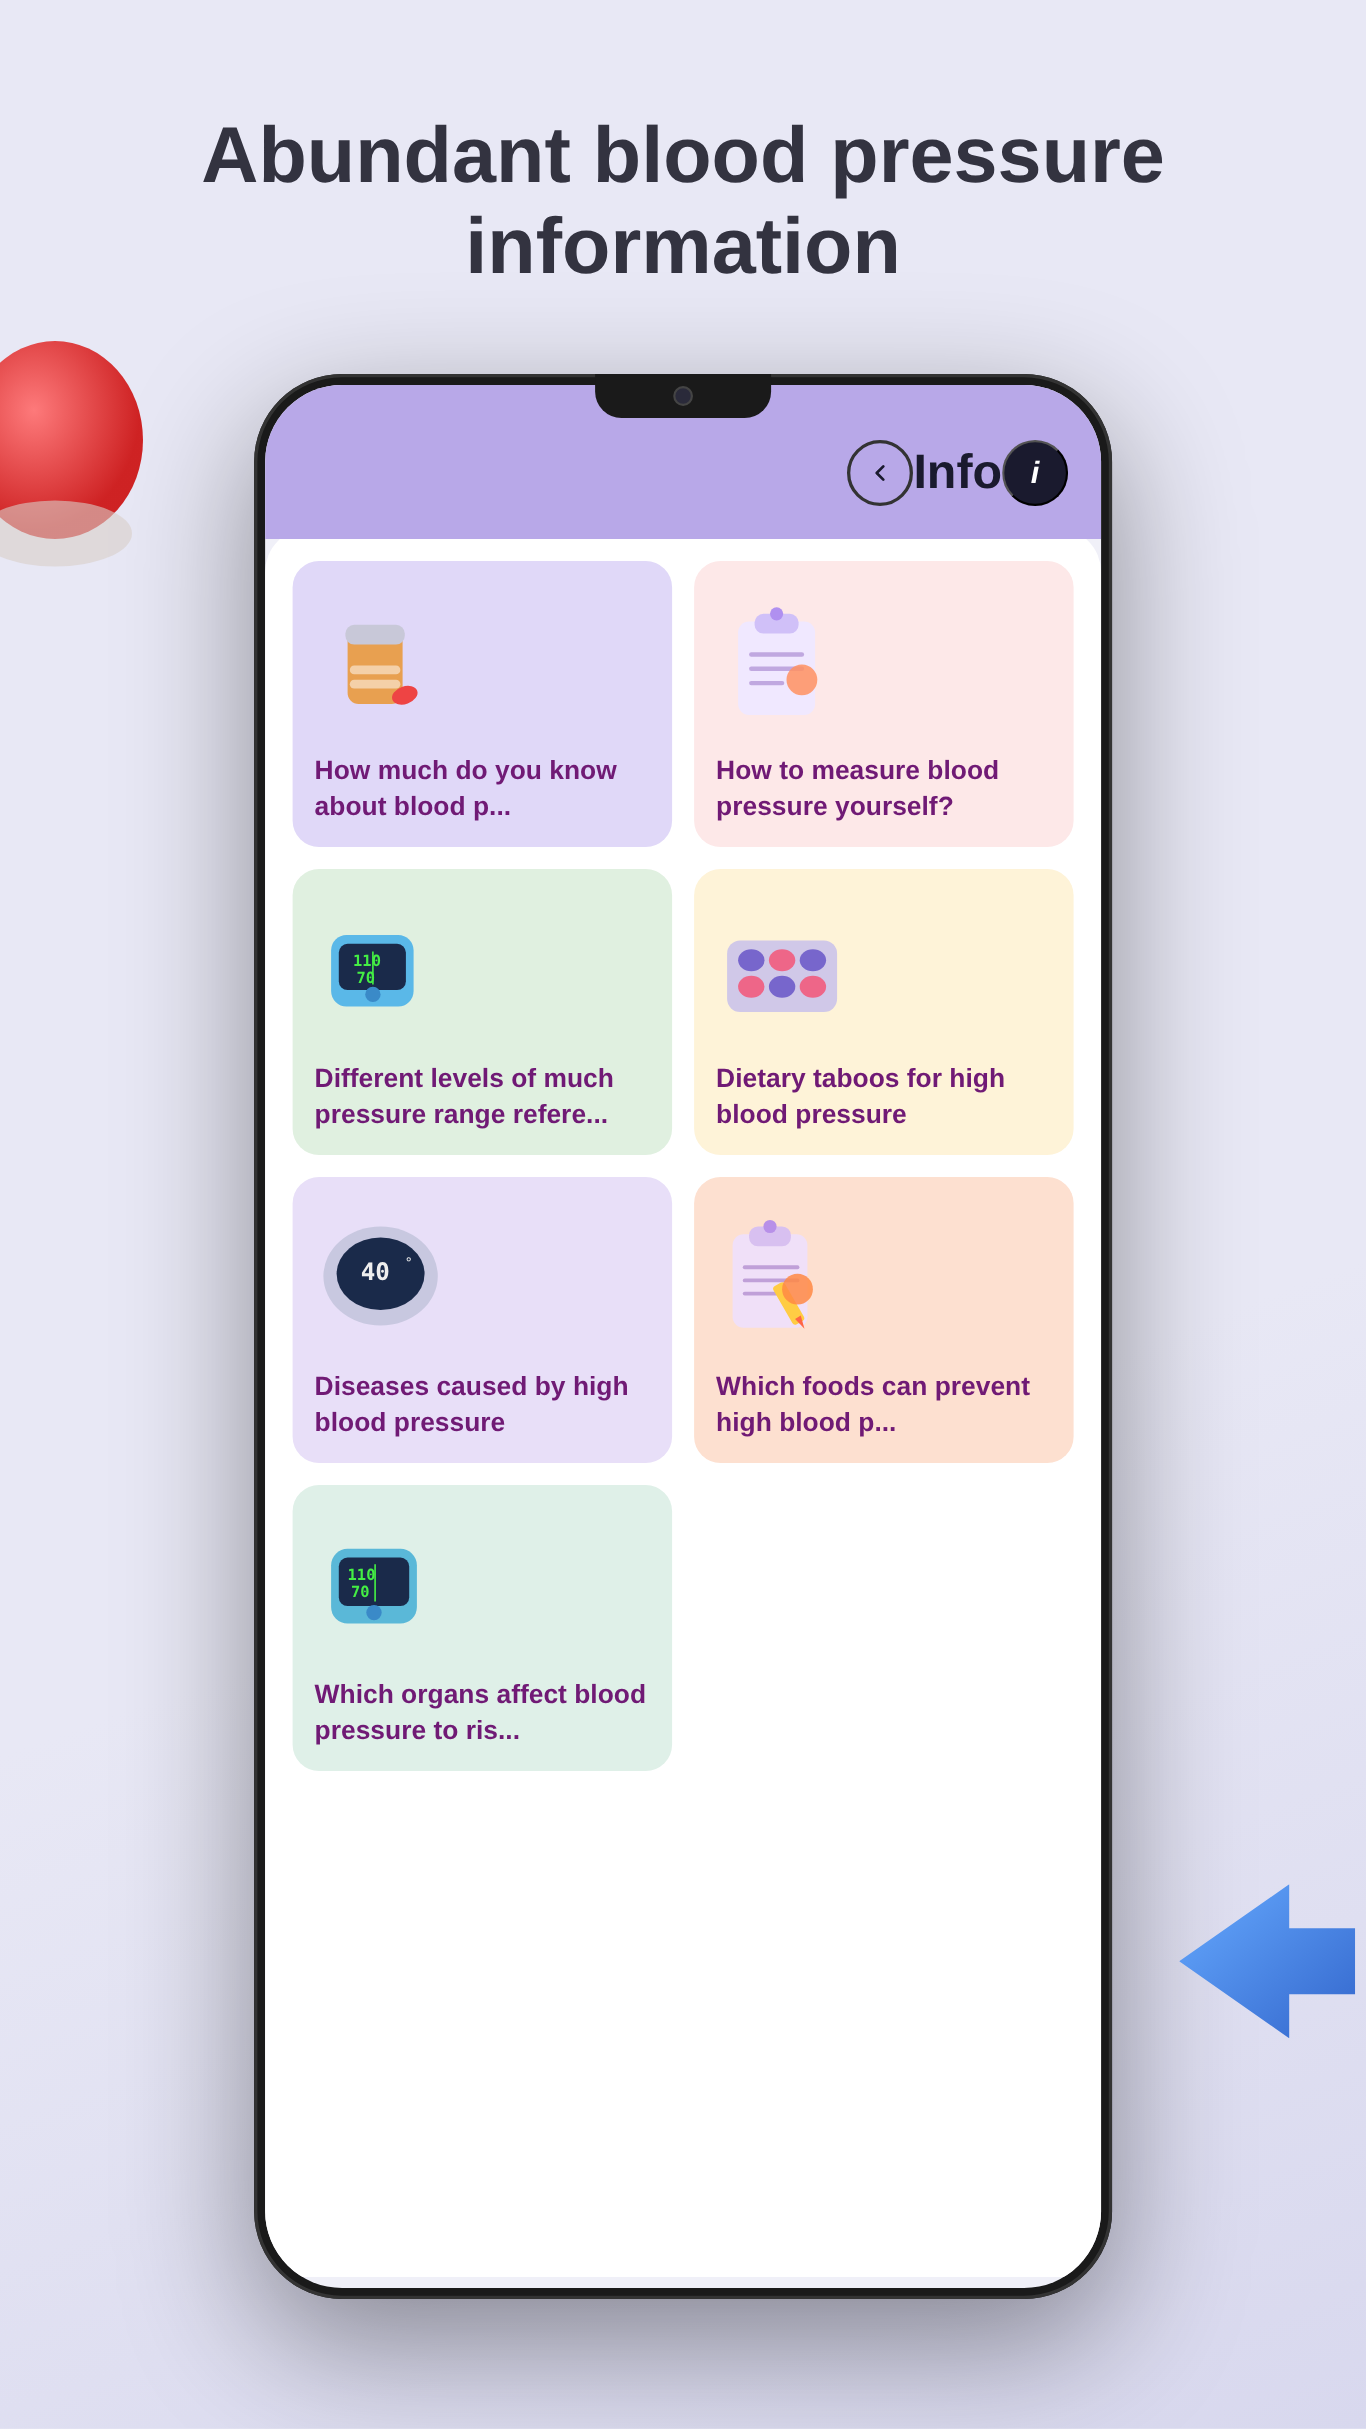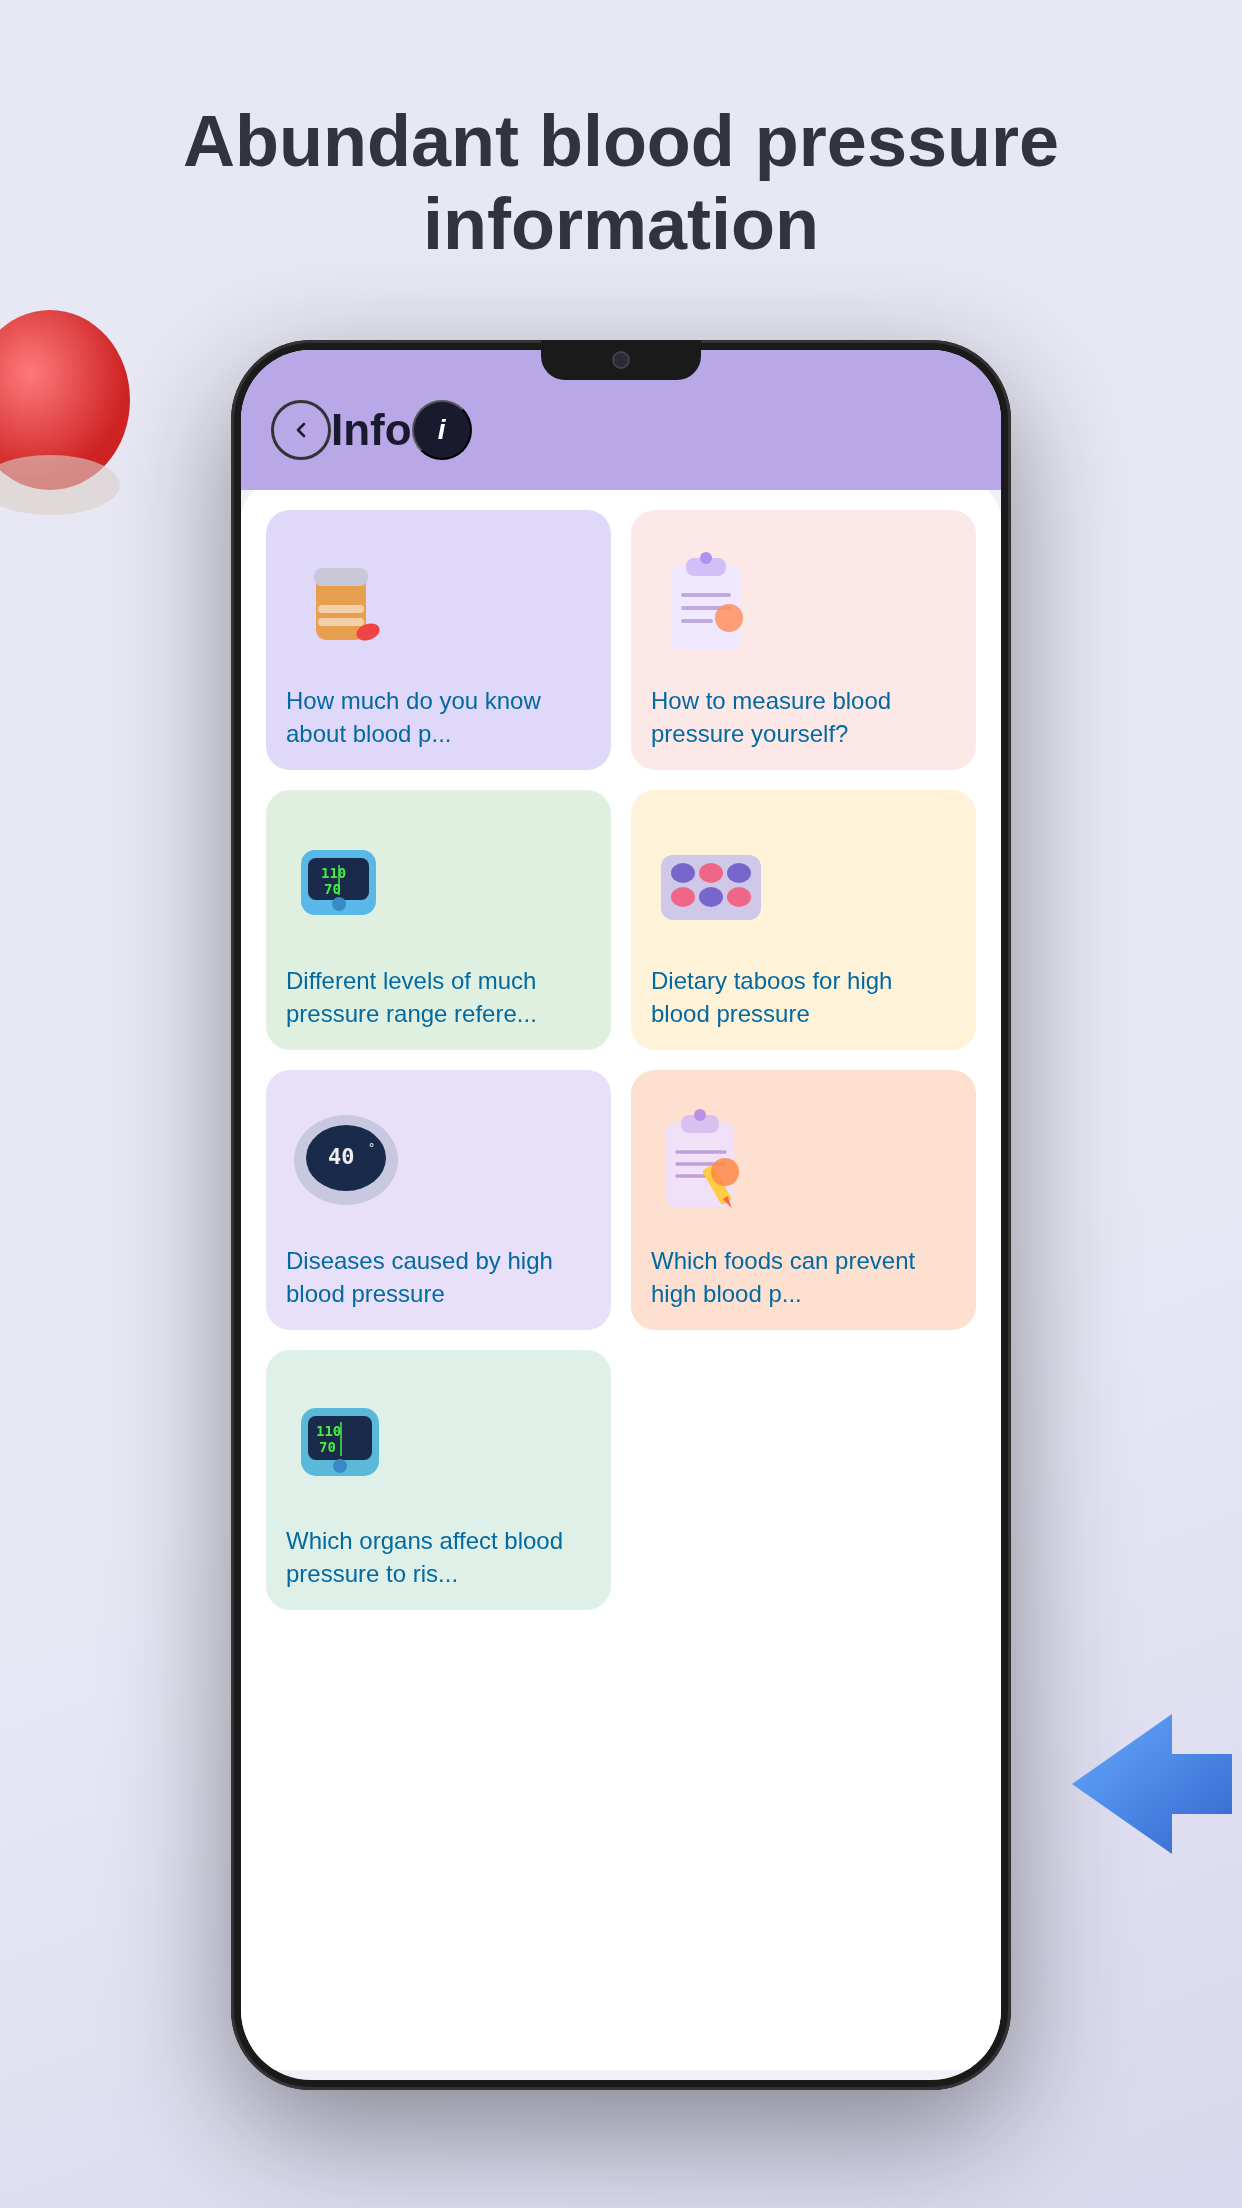--- a/index.html
+++ b/index.html
@@ -76,21 +76,21 @@
       overflow: hidden;
       background: #f0f0f8;
     }
 
     
     .app-header {
       background: #b8a8e8;
       padding: 50px 30px 30px;
       display: flex;
       align-items: center;
-      justify-content: flex-start;
+      justify-content: flex-end;
       position: relative;
     }
 
     .btn-back {
       width: 60px;
       height: 60px;
       border-radius: 50%;
       border: 3px solid #333;
       background: transparent;
       display: flex;
@@ -157,22 +157,22 @@
 
     .card-illustration {
       height: 140px;
       display: flex;
       align-items: center;
       margin-bottom: 10px;
     }
 
     .card-label {
       font-size: 24px;
-      font-weight: 400;
-      color: #0369a1;
+      font-weight: 700;
+      color: #701a75;
       line-height: 1.35;
     }
 
     
     .card-purple { background: #e0d8f8; }
     .card-pink   { background: #fde8e8; }
     .card-green  { background: #e0f0e0; }
     .card-blue   { background: #ddeeff; }
     .card-yellow { background: #fef3d8; }
     .card-lavender { background: #e8dff8; }

